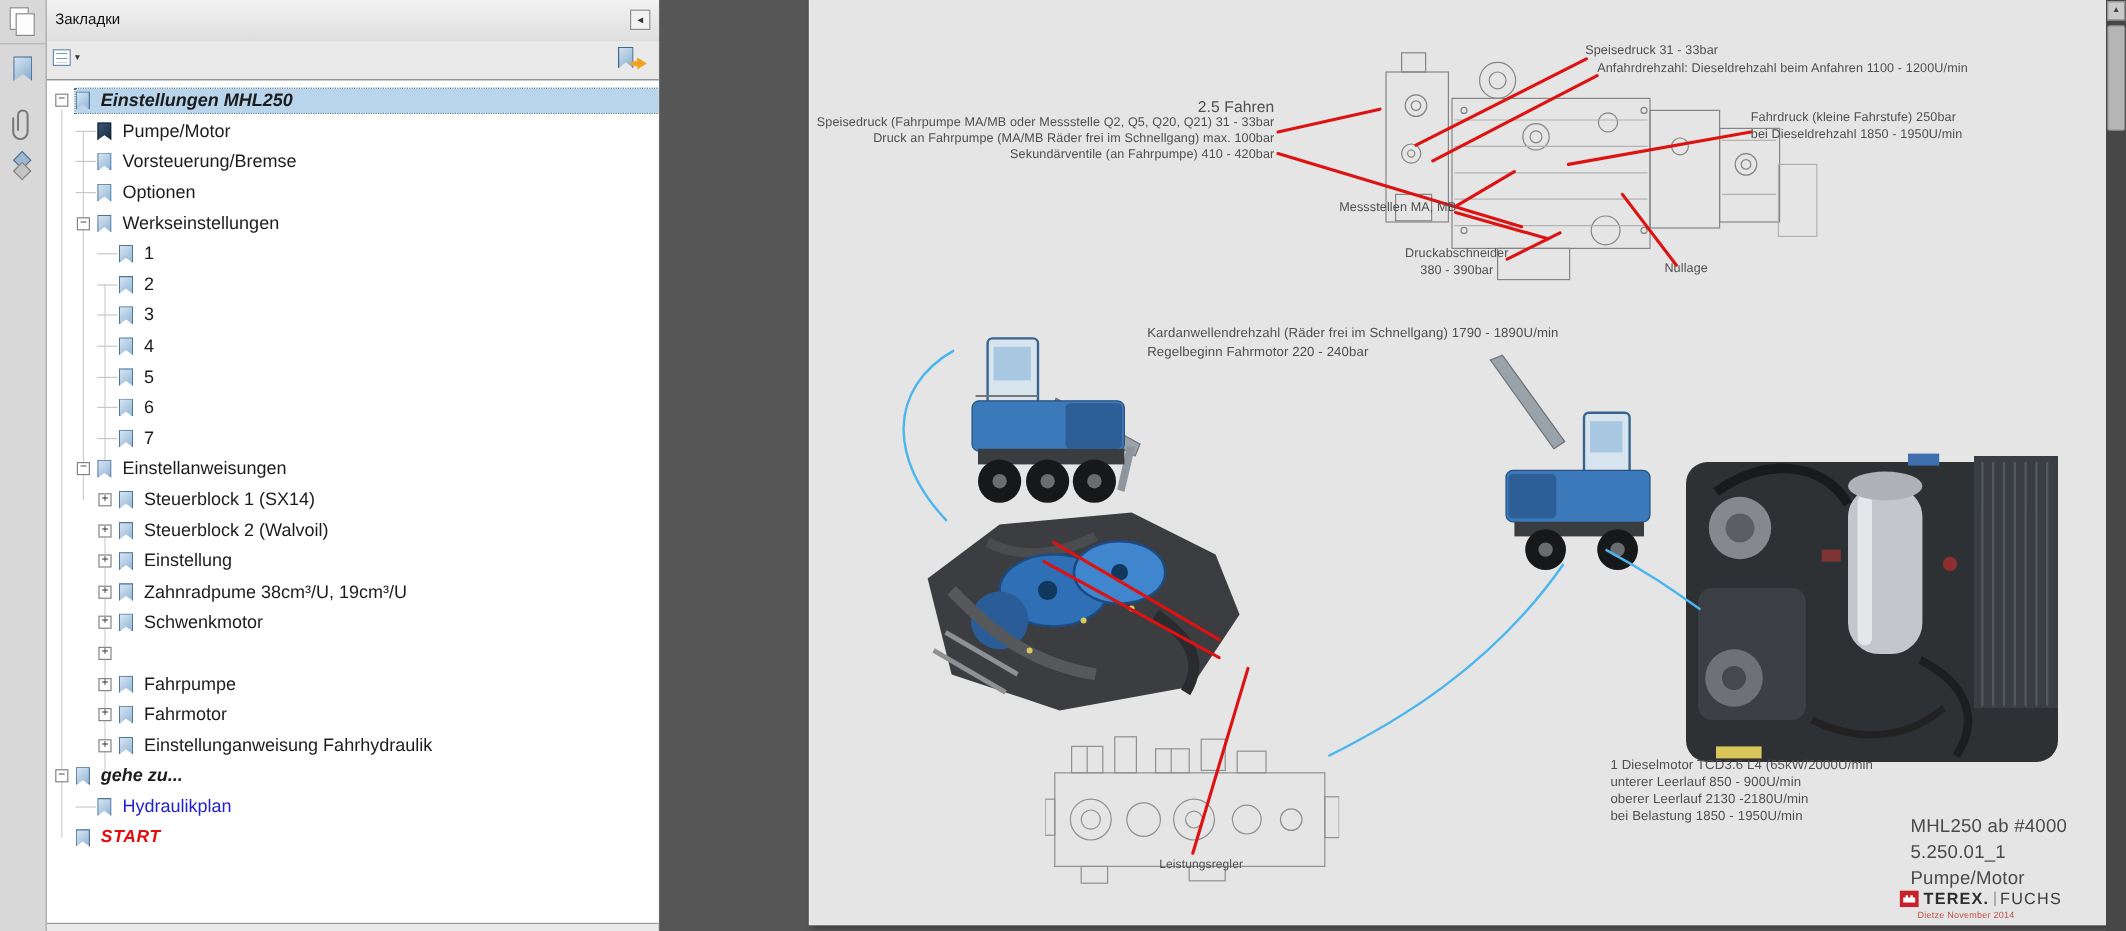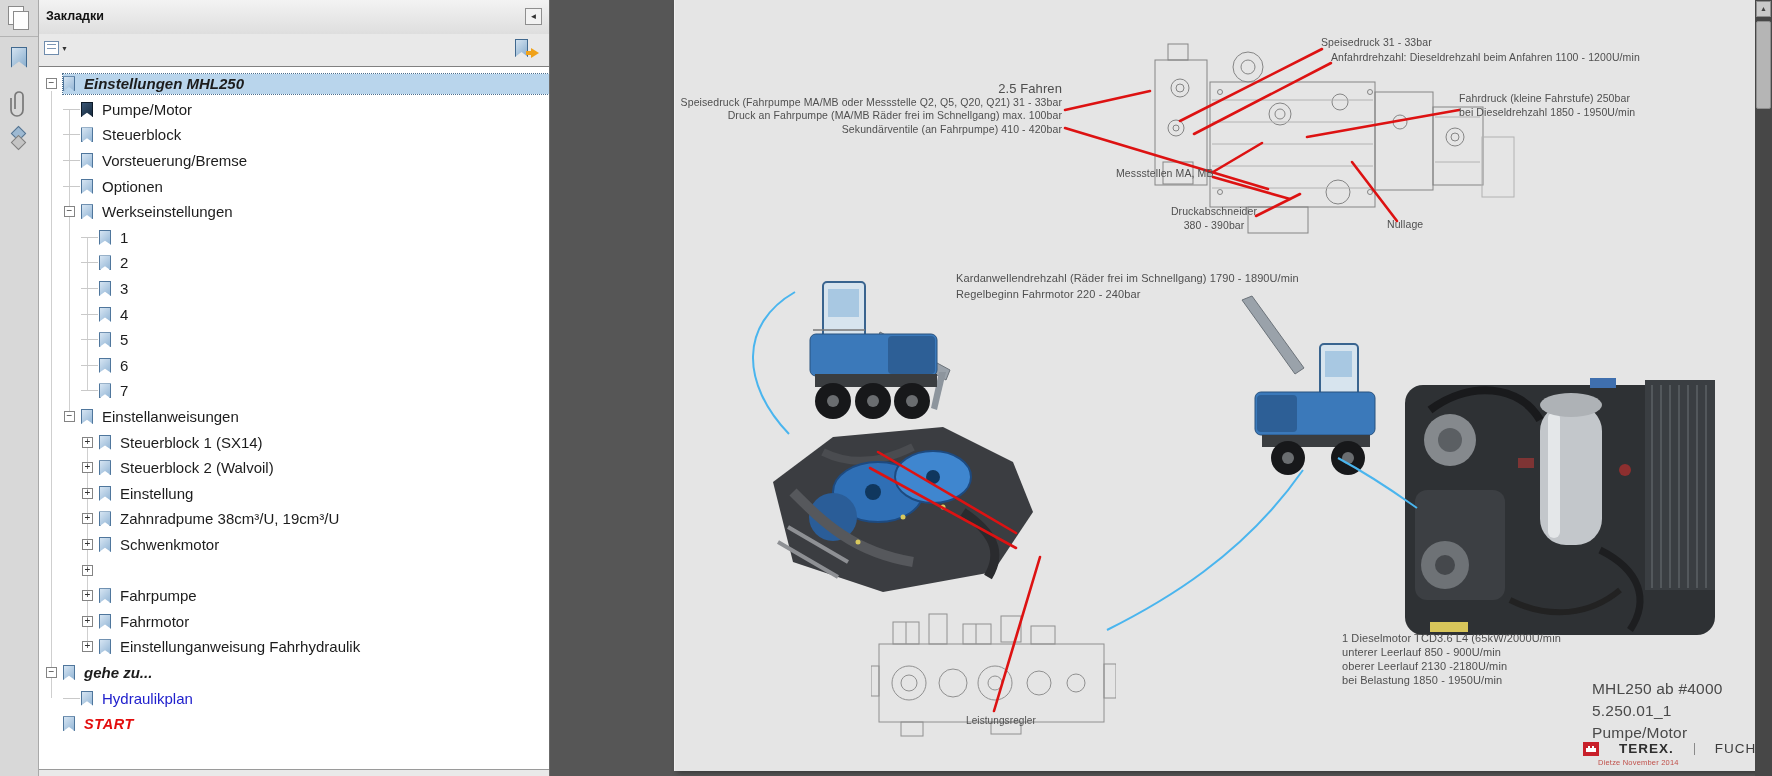--- a/index.html
+++ b/index.html
@@ -16,21 +16,21 @@
   .pages-icon i:last-child{left:5px;top:5px;}
   .ribbon{display:inline-block;background:linear-gradient(135deg,#d8e6f3,#84aacb);box-shadow:inset 0 0 0 1px #41698f;clip-path:polygon(0 0,100% 0,100% 100%,50% 72%,0 100%);}
   .ribbon.big{width:16px;height:21px;}
   .diamond{display:inline-block;width:11px;height:11px;transform:rotate(45deg);box-sizing:border-box;}
   .d1{background:#9db9d2;border:1px solid #55738f;position:absolute;left:13px;top:2px;}
   .d2{background:#c4c4c4;border:1px solid #7e7e7e;position:absolute;left:13px;top:11px;}
 
   
   #panel{position:absolute;left:38px;top:0;width:512px;height:776px;background:#e9e9e9;border-right:1px solid #6b6b6b;box-sizing:border-box;z-index:4;}
   #panel-header{position:absolute;left:0;top:0;right:0;height:34px;background:linear-gradient(#f3f3f3,#dedede);border-bottom:1px solid #b6b6b6;}
-  #panel-title{position:absolute;left:8px;top:9px;font-size:12.5px;font-weight:bold;color:#111;}
+  #panel-title{position:absolute;left:8px;top:9px;font-size:12.5px;font-weight:normal;color:#111;}
   #collapse-btn{position:absolute;right:7px;top:8px;width:17px;height:17px;background:#f2f2f2;border:1px solid #8f8f8f;font-size:8px;line-height:15px;text-align:center;color:#333;padding:0;}
   #panel-toolbar{position:absolute;left:0;top:34px;right:0;height:32px;background:#e9e9e9;border-bottom:1px solid #9c9c9c;}
   .opt-btn{position:absolute;left:6px;top:7px;display:flex;align-items:center;gap:2px;}
   .opt-box{width:15px;height:14px;border:1px solid #6f8cad;background:#ffffff;box-sizing:border-box;padding:2px;}
   .opt-box i{display:block;height:100%;background:repeating-linear-gradient(180deg,#7d96b5 0 1px,transparent 1px 4px);}
   .caret{font-size:7px;color:#333;}
   .goto-btn{position:absolute;right:10px;top:5px;width:24px;height:23px;}
   .goto-btn .ribbon{width:13px;height:18px;position:absolute;left:0;top:0;}
   .goto-arrow{position:absolute;right:0;top:9px;width:0;height:0;border-left:8px solid #f0a21a;border-top:5px solid transparent;border-bottom:5px solid transparent;}
   .goto-arrow-bar{position:absolute;right:7px;top:12px;width:6px;height:4px;background:#f0a21a;}
@@ -57,21 +57,21 @@
   #canvas{position:absolute;left:550px;top:0;right:0;bottom:0;background:#565656;}
   #page{position:absolute;left:125px;top:0;width:1083px;height:771px;background:#e5e5e5;box-shadow:-1px 0 0 #efefef,2px 2px 5px rgba(0,0,0,.35);}
   .doc{position:absolute;color:#4f4f4f;font-size:10.5px;line-height:13.5px;letter-spacing:.1px;white-space:nowrap;}
   .doc .t{font-size:13px;}
   .ra{text-align:right;} .ca{text-align:center;}
   #overlay{position:absolute;inset:0;width:1083px;height:771px;}
   .fig{position:absolute;}
 
   
   #footer-block{position:absolute;left:917px;top:678px;font-size:15.5px;line-height:22px;color:#4a4a4a;letter-spacing:.2px;}
-  #brand-row{position:absolute;left:908px;top:741px;display:flex;align-items:center;gap:20px;}
+  #brand-row{position:absolute;left:908px;top:741px;display:flex;align-items:center;gap:4px;}
   #brand-terex{font-size:13.5px;font-weight:bold;color:#2f2f2f;letter-spacing:1px;}
   #brand-div{width:1px;height:12px;background:#8a8a8a;}
   #brand-fuchs{font-size:13.5px;color:#3c3c3c;letter-spacing:1px;}
   #brand-date{position:absolute;left:923px;top:758px;font-size:7.5px;color:#c0504a;letter-spacing:.2px;}
 
   
   #scrollbar{position:absolute;right:0;top:0;width:17px;height:776px;background:#474747;z-index:10;}
   .sb-btn{position:absolute;left:1px;top:1px;width:15px;height:16px;background:#c9c9c9;border:1px solid #8e8e8e;box-sizing:border-box;text-align:center;font-size:7px;line-height:14px;color:#444;}
   .sb-thumb{position:absolute;left:1px;top:21px;width:15px;height:88px;background:#b5b5b5;border:1px solid #8e8e8e;border-radius:2px;box-sizing:border-box;}
 </style>
@@ -133,27 +133,20 @@
             <span class="rowbg">
               <span class="bkic blue"></span>
               <span class="blabel root">Einstellungen MHL250</span>
             </span>
           </div>
           <div class="trow lvl1">
             <span class="exp none"></span>
             <span class="rowbg">
               <span class="bkic dark"></span>
               <span class="blabel item">Pumpe/Motor</span>
-            </span>
-          </div>
-          <div class="trow lvl1">
-            <span class="exp none"></span>
-            <span class="rowbg">
-              <span class="bkic blue"></span>
-              <span class="blabel item">Steuerblock</span>
             </span>
           </div>
           <div class="trow lvl1">
             <span class="exp none"></span>
             <span class="rowbg">
               <span class="bkic blue"></span>
               <span class="blabel item">Vorsteuerung/Bremse</span>
             </span>
           </div>
           <div class="trow lvl1">

